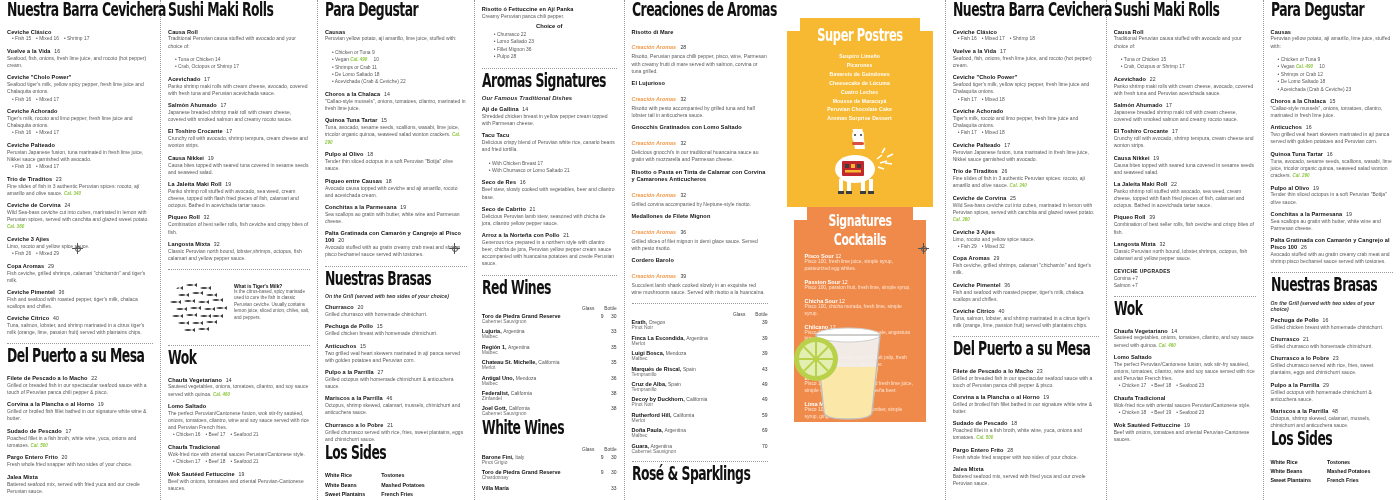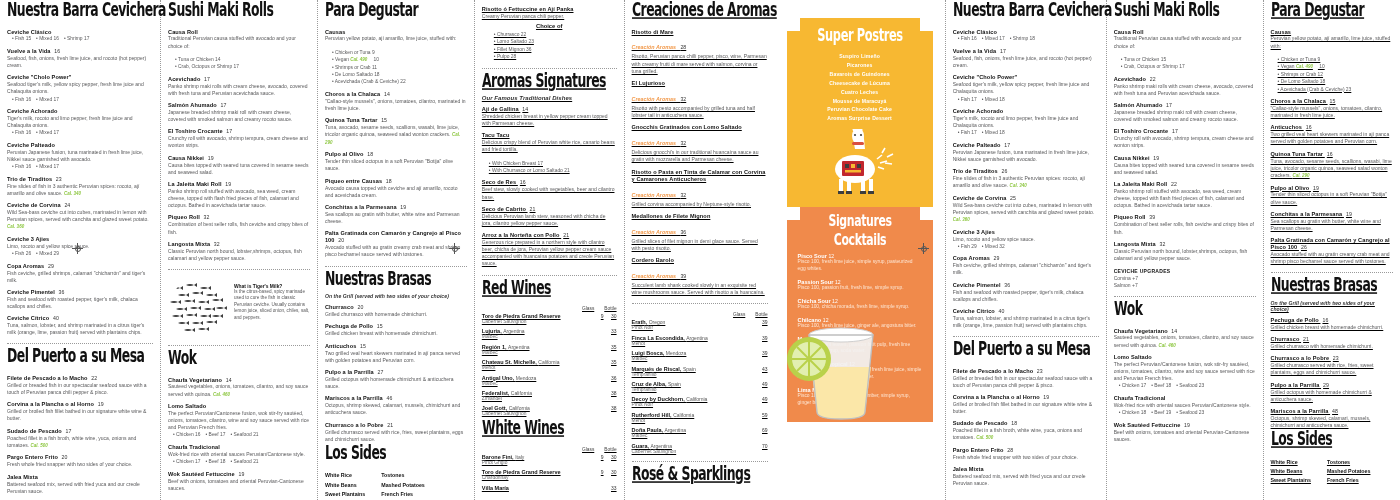--- a/index.html
+++ b/index.html
@@ -41,21 +41,21 @@
   .opts.col { padding-left: 7px; }
   .cal { color: #8cc63f; font-style: italic; font-weight: bold; font-size: 4.5px; }
   .choice-h { font-size: 5.8px; font-weight: bold; text-align: center; margin: 3px 0 2px; color:#111;}
   .creacion { color: #f2994a; font-weight: bold; font-size: 5.4px; font-style: italic; }
   .dotted-h { border-top: 1px dotted #9a9a9a; margin: 7px 0 8px 0; }
   .dotted-v { border-left: 1px dotted #9a9a9a; }
 
   
   .col { padding: 6px 7px 0 7px; position: relative; }
   .colA { width: 160px; }
-  .colC { width: 150px; text-decoration: underline; }
+  .colC { width: 150px; }
 
   
   .wine-head { display:flex; justify-content:flex-end; gap:10px; font-size:4.8px; color:#444; margin-bottom:2px;}
   .wine-head i { font-style: normal; }
   .wrow { display:flex; align-items:baseline; margin-bottom:4.4px; }
   .wrow .wl { flex:1; }
   .wname { font-size:5.5px; font-weight:bold; color:#111; }
   .wname em { font-weight:normal; font-style:normal; font-size:5.0px; color:#555; }
   .wvar { font-size:4.9px; color:#6a6a6c; }
   .wg, .wb { width:13px; text-align:right; font-size:5.0px; color:#333; }
@@ -82,21 +82,21 @@
   }
   .postres:before { left:0; } .postres:after { right:0; }
   .postres h3 {
     font-family:"DejaVu Sans", sans-serif; font-weight:bold; color:#fff;
     font-size:12px; text-align:center; transform:scaleY(1.4) scaleX(.95);
     letter-spacing:-.4px; margin-bottom:10px;
   }
   .postres ul { list-style:none; text-align:center; }
   .postres li { color:#fff; font-size:5.1px; font-weight:bold; line-height:1.75; letter-spacing:.15px;}
   .cocktails {
-    background:#f08a4b; width:146px; margin:0 auto; padding:9px 11px 0;
+    background:#f08a4b; width:132px; margin:0 auto; padding:9px 11px 0;
     position:relative; min-height:215px;
   }
   .cocktails:before, .cocktails:after {
     content:""; position:absolute; top:0; width:13px; height:13px; background:#fff;
   }
   .cocktails:before { left:0; } .cocktails:after { right:0; }
   .cocktails h3 {
     font-family:"DejaVu Sans", sans-serif; font-weight:bold; color:#fff;
     font-size:11.5px; text-align:center; transform:scaleY(1.4) scaleX(.95);
     letter-spacing:-.4px; margin-bottom:9px;

